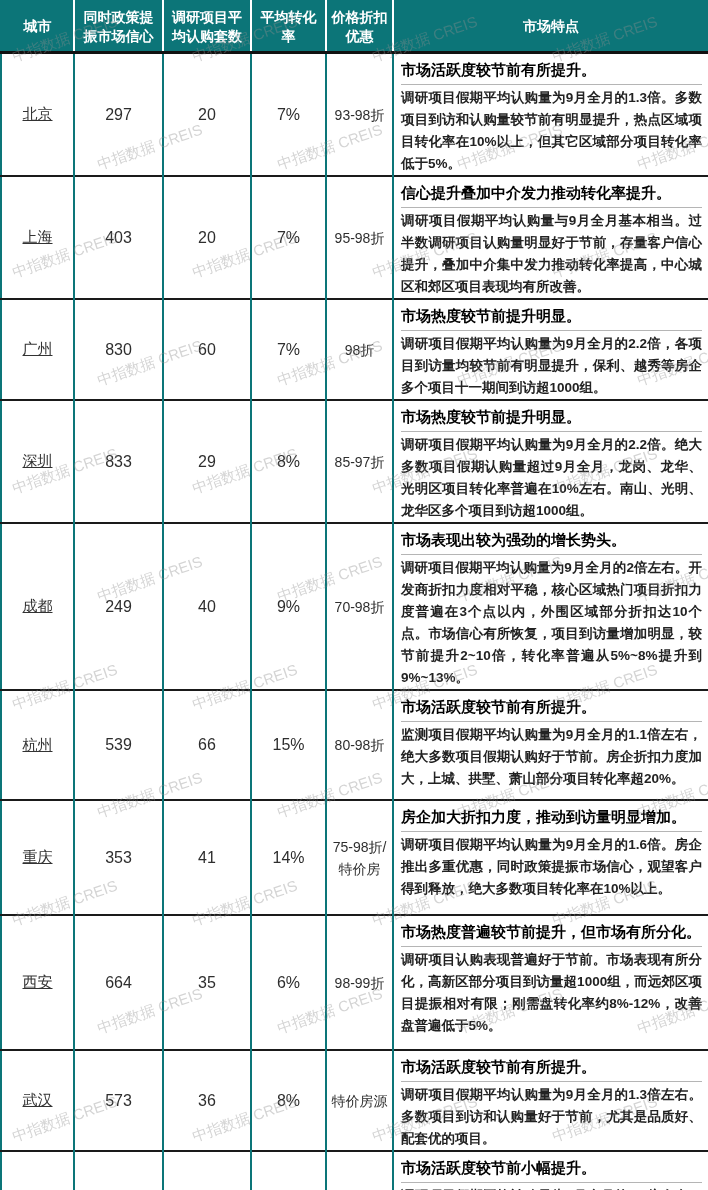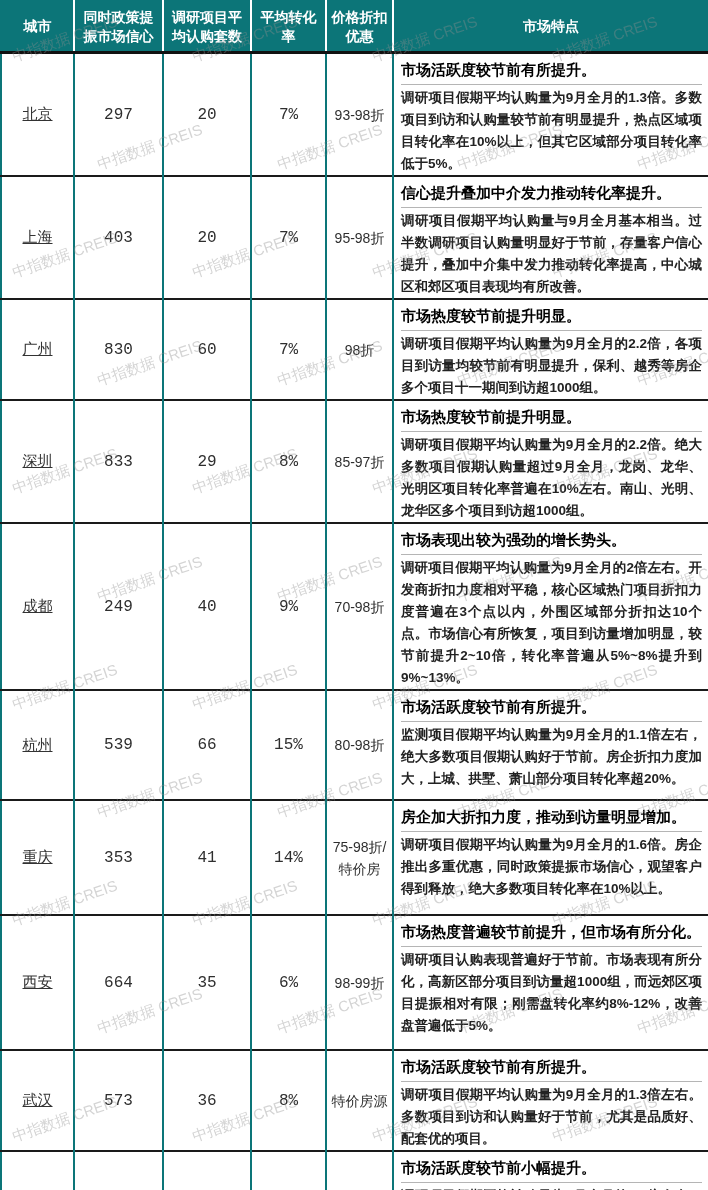--- a/index.html
+++ b/index.html
@@ -49,21 +49,20 @@
     text-align:center;
     font-size:15px;
     color:#333333;
     text-decoration:underline;
   }
   td.num{
     text-align:center;
     font-size:16px;
     color:#2e2e2e;
     letter-spacing:0;
-    font-family:Liberation Mono, monospace;
   }
   td.disc{
     text-align:center;
     font-size:14px;
     color:#2e2e2e;
     word-break:break-all;
     line-height:22px;
     padding:0 2px;
   }
   td.feature{

